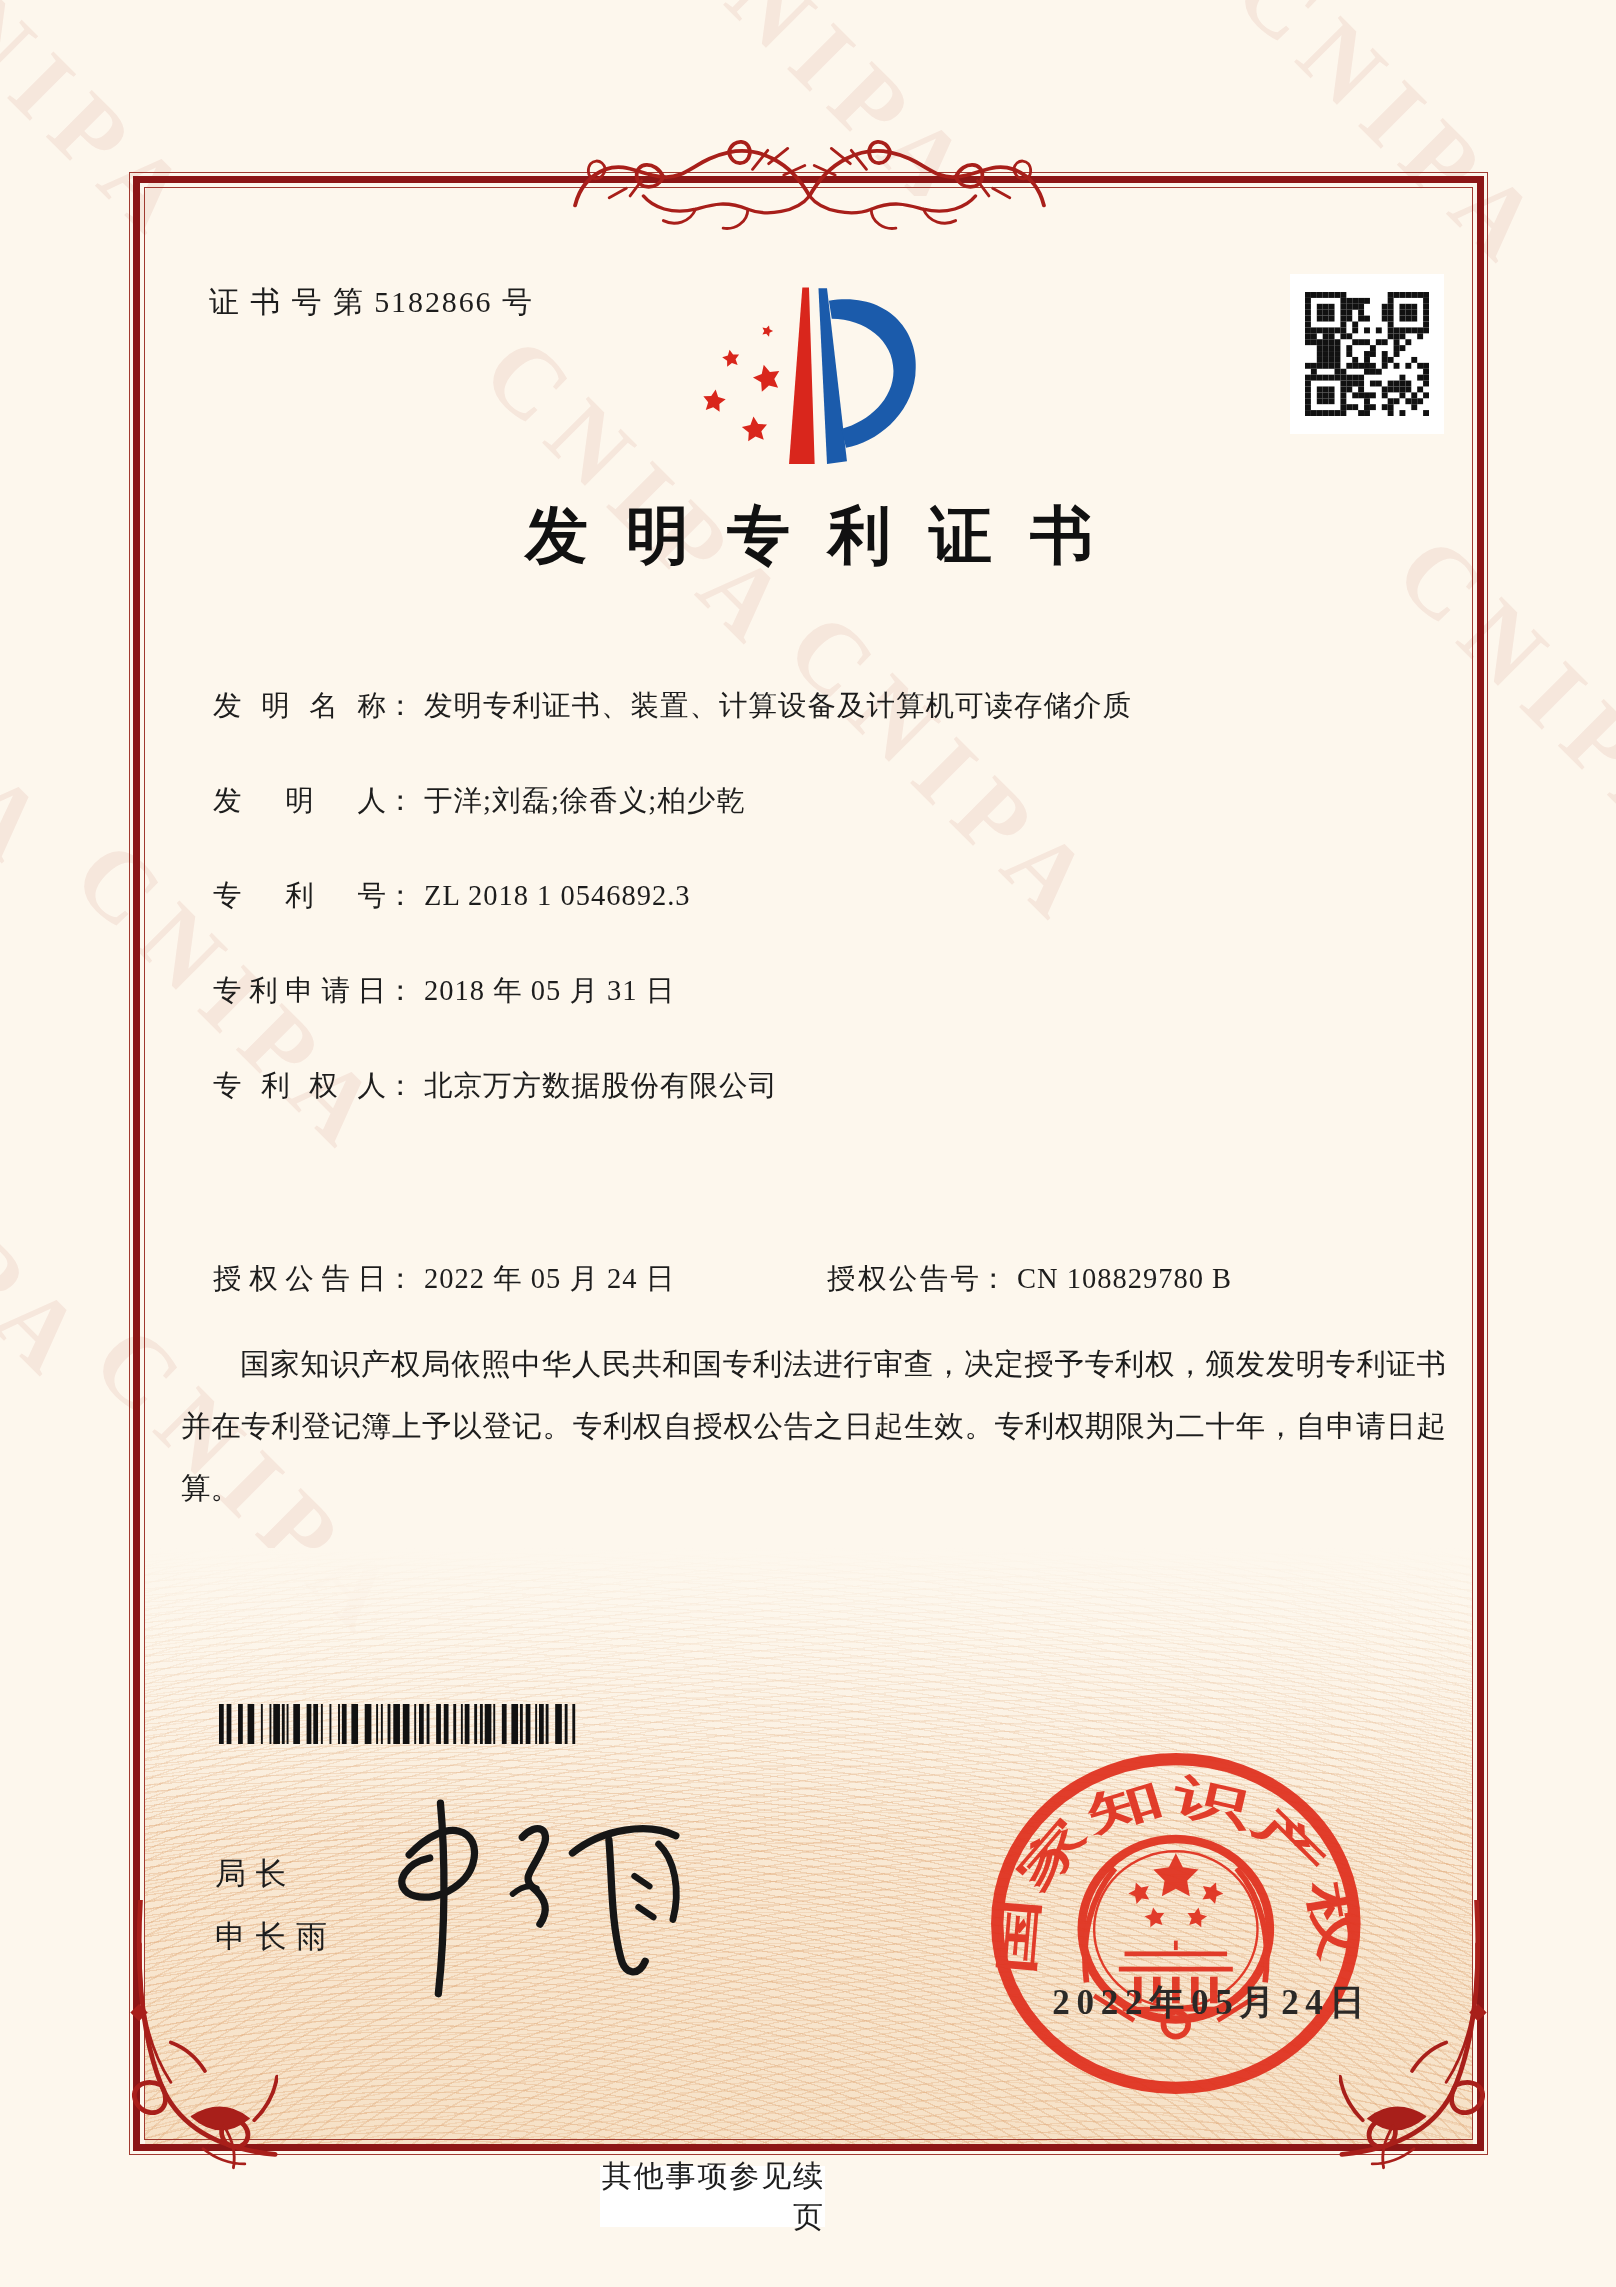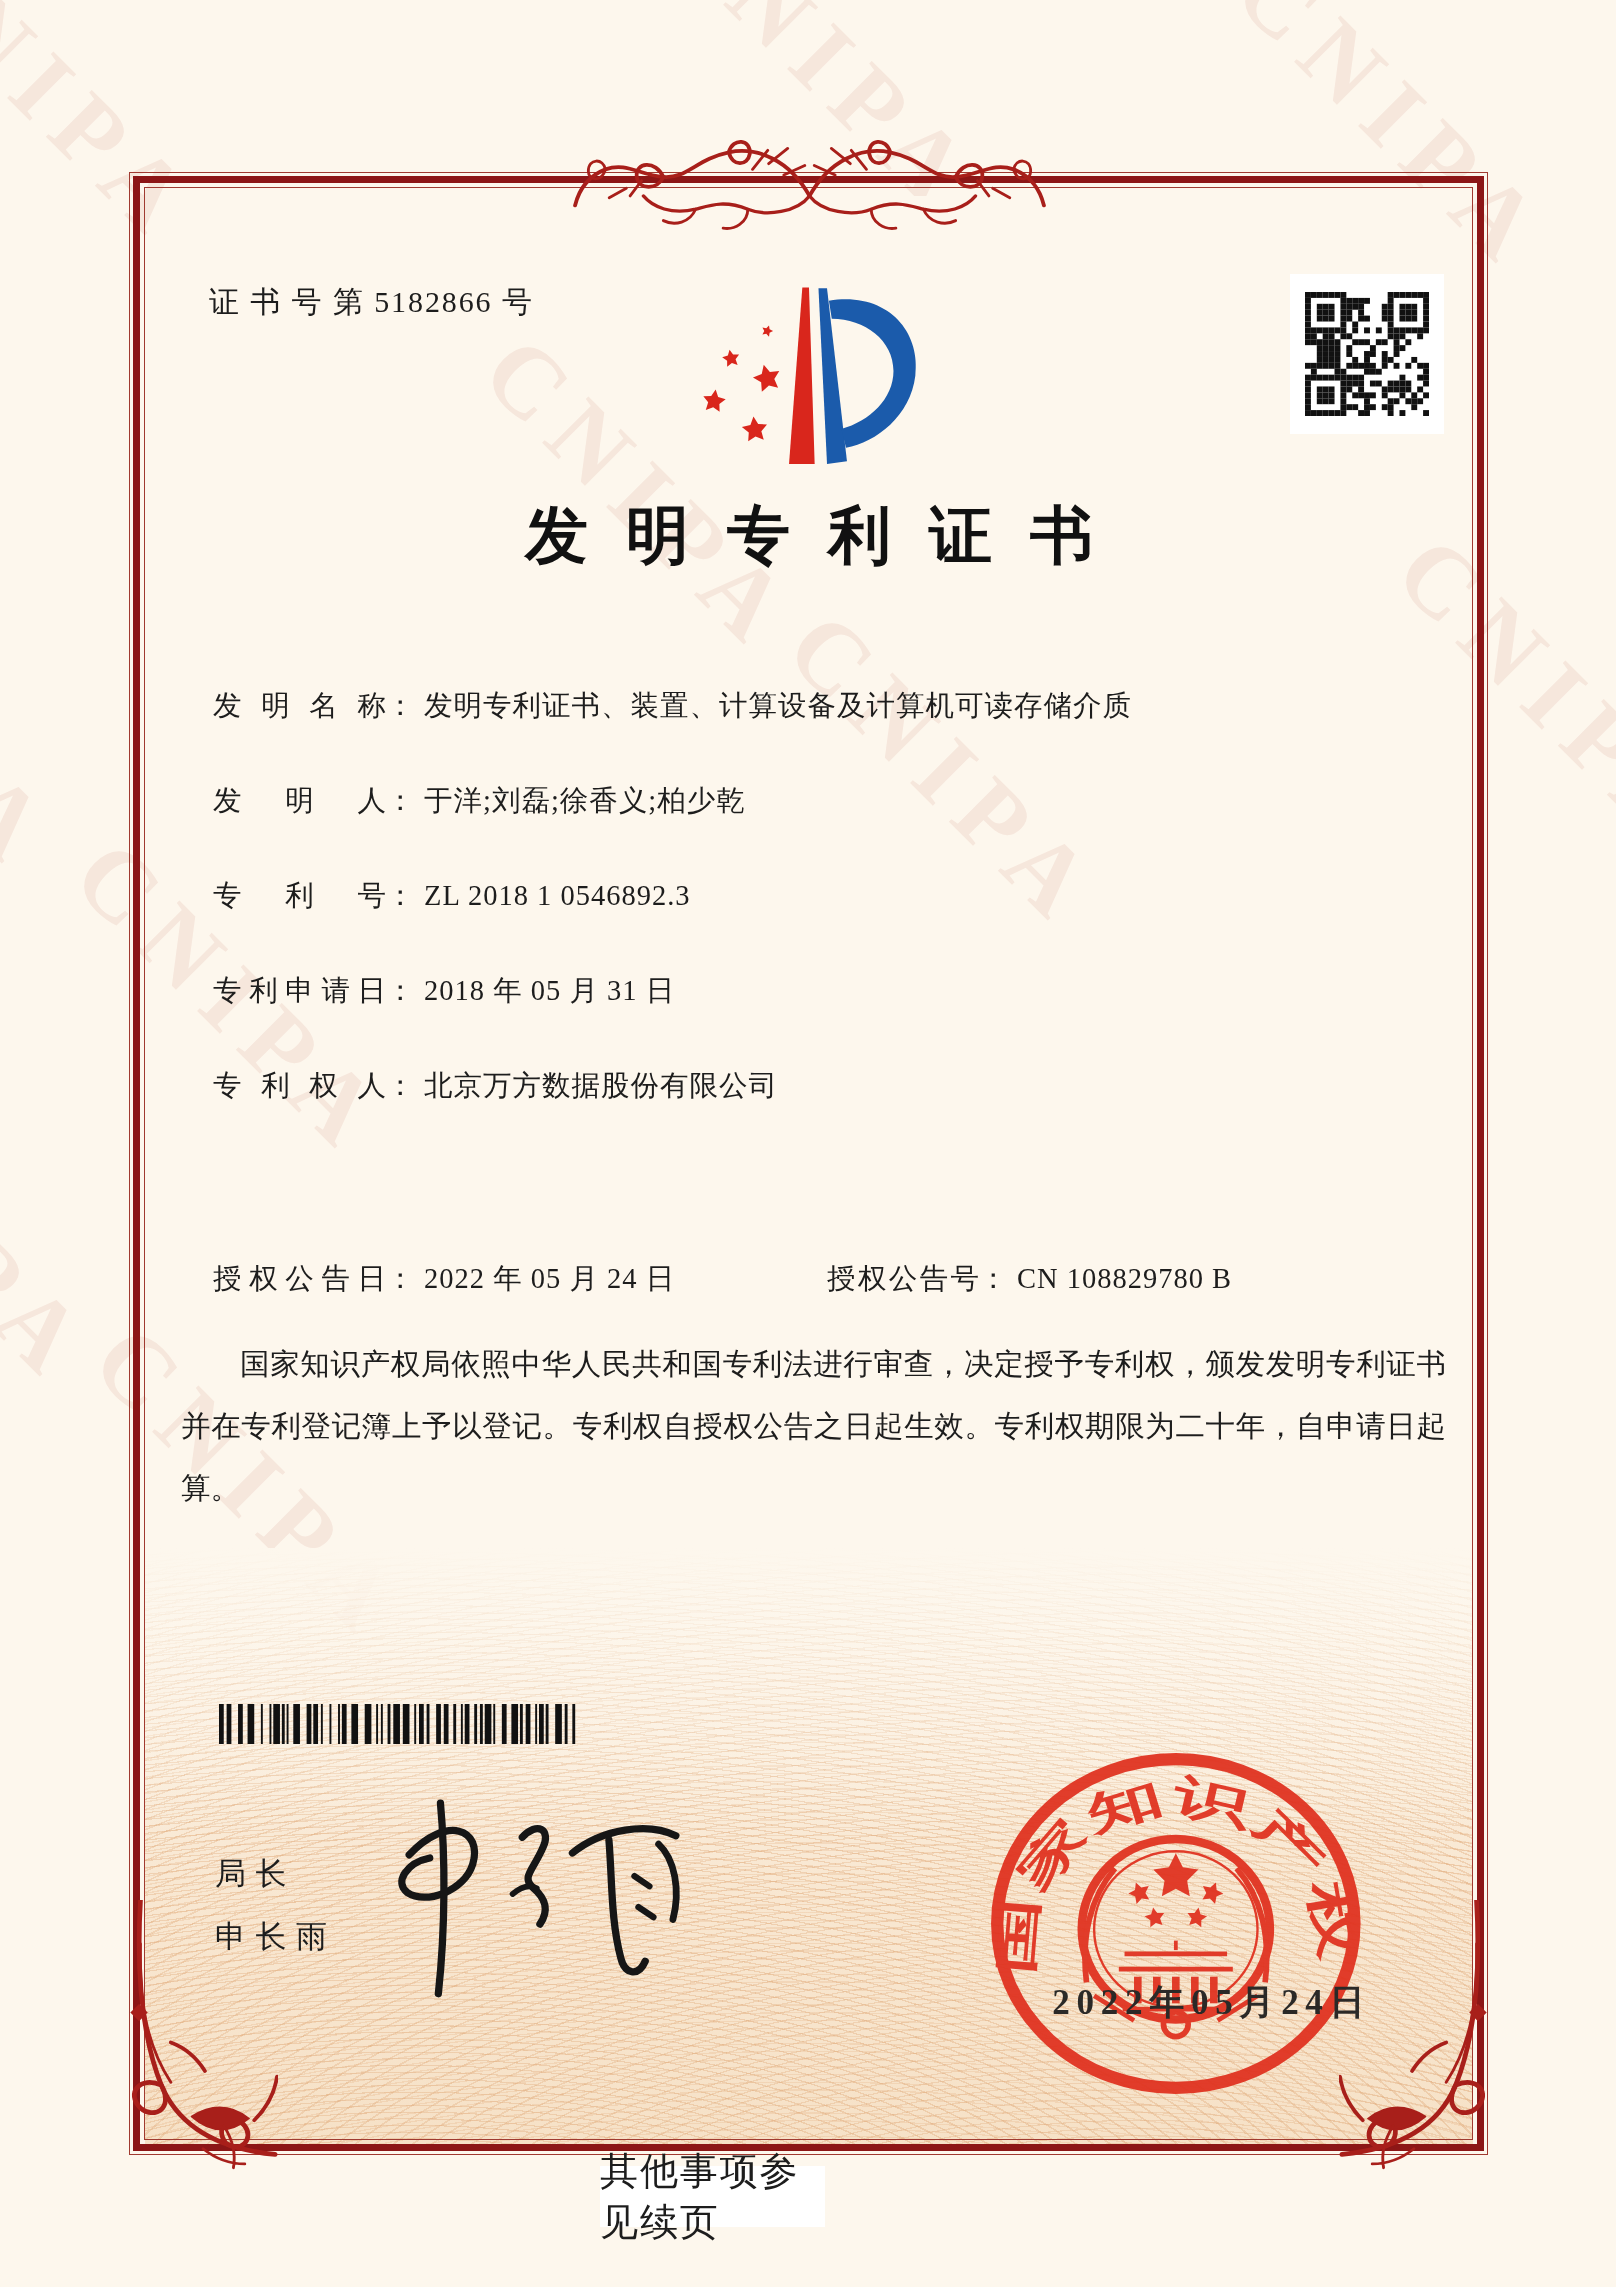--- a/index.html
+++ b/index.html
@@ -64,21 +64,21 @@
   .barcode{position:absolute;left:219px;top:1704px;z-index:3;}
   .signer-title{position:absolute;left:215px;top:1853px;z-index:3;font-size:31px;letter-spacing:9.5px;
                 font-family:"Liberation Sans","DejaVu Sans",sans-serif;}
   .signer-name{position:absolute;left:215px;top:1916px;z-index:3;font-size:31px;letter-spacing:9.5px;
                font-family:"Liberation Sans","DejaVu Sans",sans-serif;}
   .signature{position:absolute;left:366px;top:1794px;width:342px;height:204px;z-index:4;transform:rotate(-2deg);}
   .seal{position:absolute;left:980px;top:1743px;width:385px;height:361px;z-index:4;opacity:.93;}
 
   .page-num{position:absolute;left:409px;top:2089px;width:599px;z-index:3;text-align:center;font-size:26px;letter-spacing:3.8px;}
   .cont-note{position:absolute;left:600px;top:2166px;width:225px;height:61px;background:#ffffff;z-index:3;
-             display:flex;align-items:center;justify-content:center;font-size:38px;letter-spacing:1.9px;}
+             display:flex;align-items:center;justify-content:center;font-size:30px;letter-spacing:1.9px;text-align:right;}
 
   svg{display:block;}
 </style>
 </head>
 <body>
 
 <div class="page">
 
   <svg width="0" height="0" style="position:absolute" aria-hidden="true">
     <defs>

